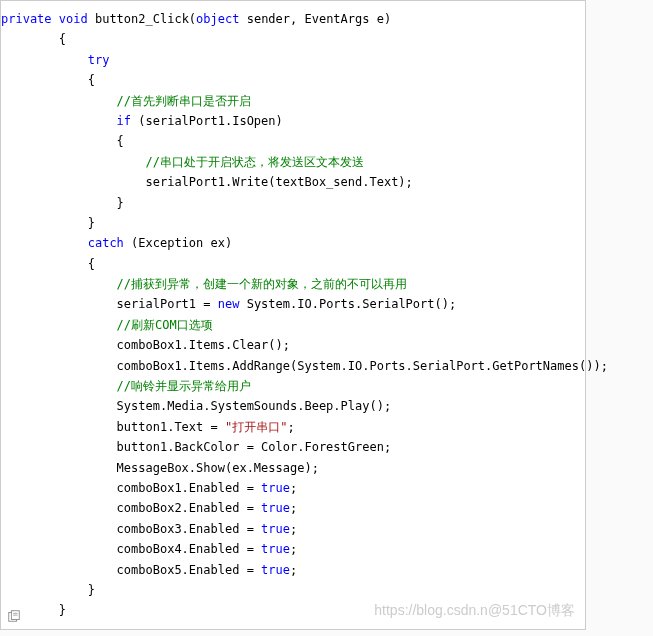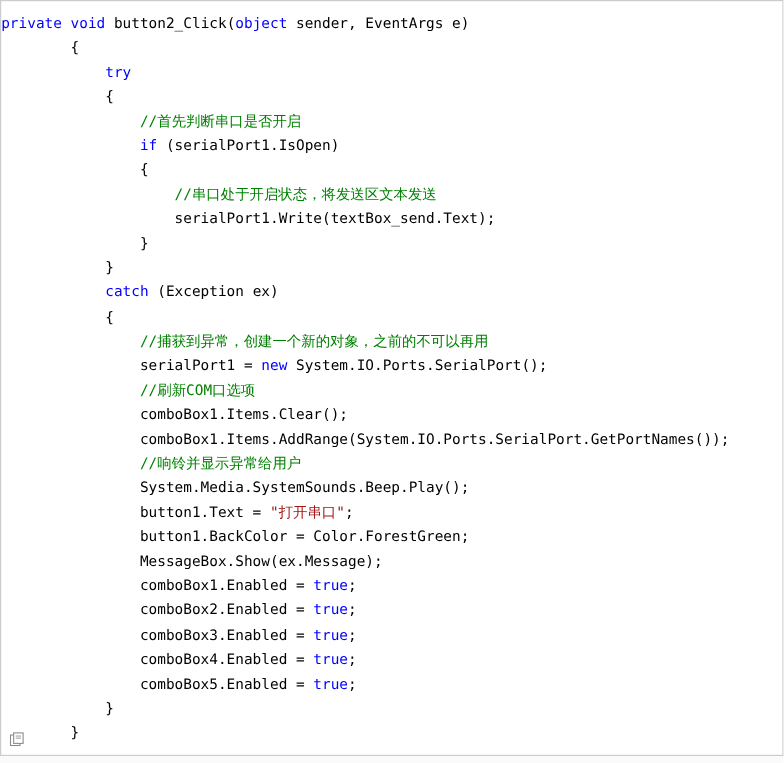--- a/index.html
+++ b/index.html
@@ -7,21 +7,21 @@
       padding: 0;
       background: #fafafa;
       font-family: Consolas, "Courier New", monospace;
       font-size: 12px;
       line-height: 1.7;
     }
     .code-block {
       border: 1px solid #ccc;
       background: #fff;
       padding: 8px 8px 8px 0;
-      width: 653px;
+      width: 586px;
       box-sizing: border-box;
       position: relative;
     }
     pre {
       margin: 0;
       white-space: pre;
     }
     .kw { color: #0000ff; }
     .comment { color: #008000; }
     .string { color: #a31515; }
@@ -78,13 +78,14 @@
 <span class="plain">            }</span>
 <span class="plain">        }</span></pre>
 
   <svg class="footer-icon" viewBox="0 0 16 16">
     <rect x="2" y="4" width="9" height="10" fill="#fff" stroke="#888" stroke-width="1"></rect>
     <rect x="5" y="2" width="9" height="10" fill="#fff" stroke="#888" stroke-width="1"></rect>
     <line x1="7" y1="5" x2="12" y2="5" stroke="#888" stroke-width="0.8"></line>
     <line x1="7" y1="7" x2="12" y2="7" stroke="#888" stroke-width="0.8"></line>
   </svg>
 
+  <div class="watermark">https://blog.csdn.n@51CTO博客</div>
 </div>
 
 </body></html>

